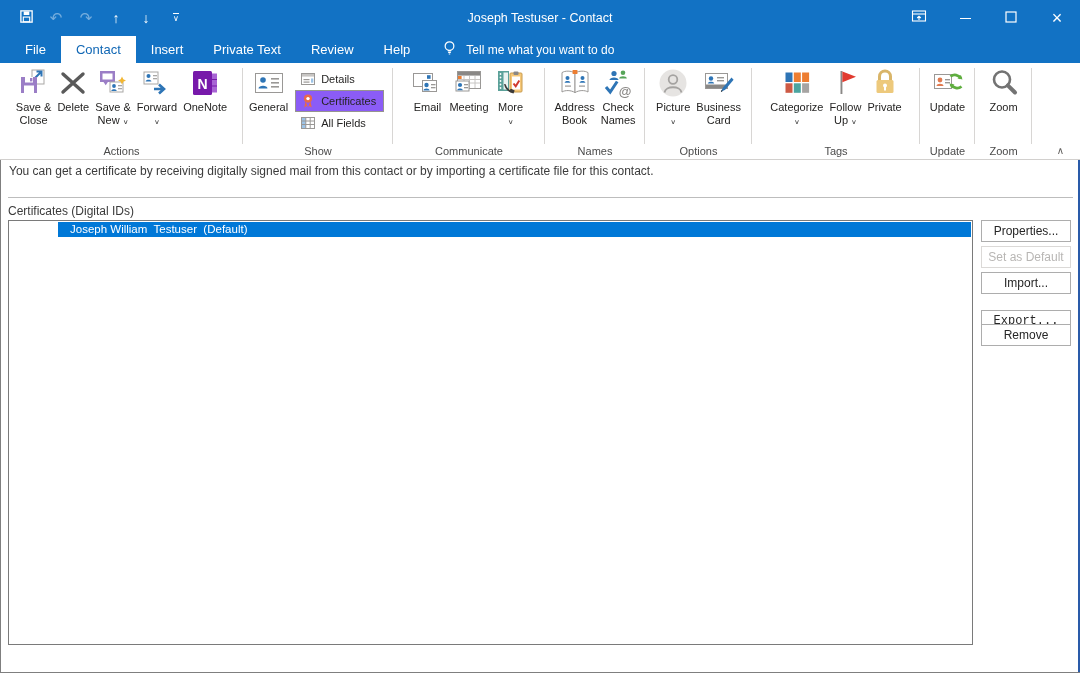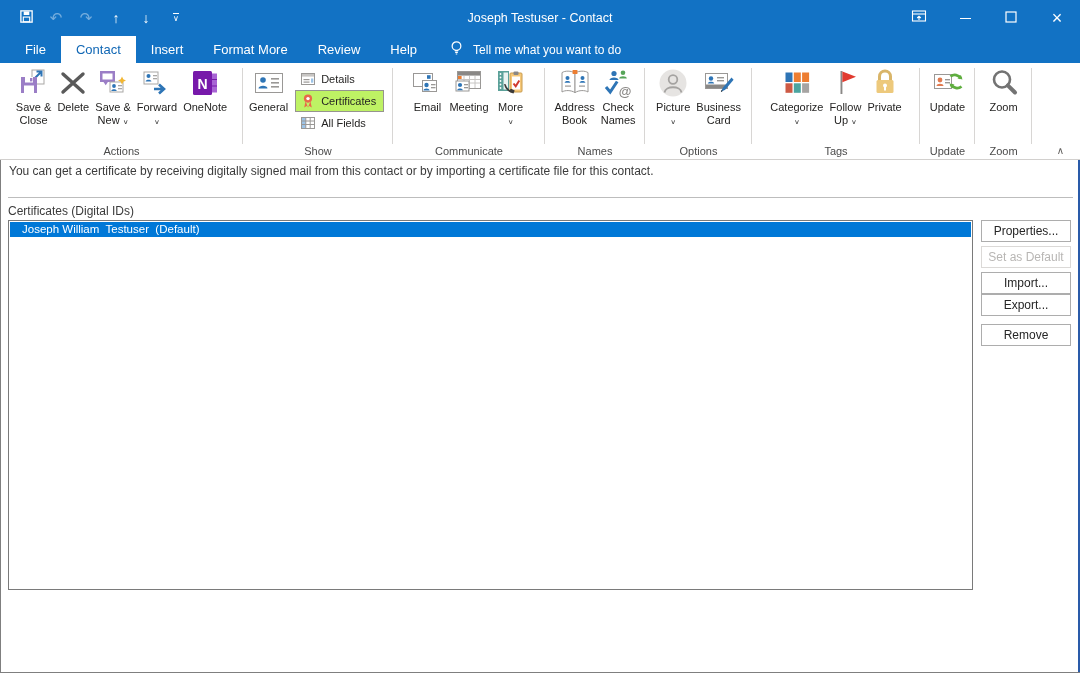--- a/index.html
+++ b/index.html
@@ -34,31 +34,31 @@
   .rbtn { display:flex; flex-direction:column; align-items:center; padding:2px 3px 0; cursor:default; }
   .icon32 { width:32px; height:32px; flex:none; }
   .icon32 svg { width:32px; height:32px; display:block; }
   .lbl { display:flex; flex-direction:column; align-items:center; margin-top:2px; font-size:11px; color:#252423; }
   .l1,.l2 { display:block; line-height:13px; white-space:nowrap; text-align:center; }
   .chev { font-size:8px; color:#444; display:inline-block; transform:scaleY(0.8); }
   
   .show-flex { display:flex; padding:2px 3px 0; height:78px; }
   .show-smalls { display:flex; flex-direction:column; margin-left:4px; padding-top:3px; }
   .sbtn { display:flex; align-items:center; gap:5px; height:22px; padding:0 7px 0 4px; font-size:11px; color:#252423; border:1px solid transparent; white-space:nowrap; cursor:default; }
-  .sbtn.active { background:#bef264; border-color:#96948f; }
+  .sbtn.active { background:#8b5cf6; border-color:#96948f; }
   .icon16 { width:16px; height:16px; flex:none; }
   .icon16 svg { width:16px; height:16px; display:block; }
   .collapse-ribbon { position:absolute; right:16px; bottom:3px; font-size:10px; color:#605e5c; }
 
   
   .main { position:relative; height:513px; background:#fff; }
   .info { position:absolute; top:4px; left:9px; font-size:12px; line-height:14.5px; color:#3b3b3b; }
   .hsep { position:absolute; top:37px; left:8px; right:7px; height:1px; background:#bdbdbd; }
   .list-label { position:absolute; top:44px; left:8px; font-size:12px; color:#3b3b3b; }
-  .listbox { position:absolute; top:60px; left:8px; width:965px; height:370px; border:1px solid #7a7a7a; background:#fff; }
+  .listbox { position:absolute; top:60px; left:8px; width:965px; height:425px; border:1px solid #7a7a7a; background:#fff;padding-left:48px; }
   .listrow { margin:1px; height:15px; font-size:11.5px; line-height:15px; padding-left:12px; white-space:pre; }
   .listrow.selected { background:#0078d7; color:#fff; }
   .abtn { position:absolute; left:981px; width:90px; height:22px; background:#fff; border:1px solid #adadad; font-family:"Liberation Sans",sans-serif; font-size:12px; color:#262626; display:flex; align-items:center; justify-content:center; }
   .abtn.disabled { color:#b8b6b4; border-color:#dbd9d7; }
 
   
   .edge-left { position:absolute; left:0; top:160px; bottom:0; width:1px; background:#7f7f7f; }
   .edge-right { position:absolute; right:0; top:160px; bottom:0; width:2px; background:#2a5ba9; }
   .edge-bottom { position:absolute; left:0; right:0; bottom:0; height:1px; background:#7f7f7f; }
 </style>
@@ -125,21 +125,21 @@
     <div class="tab">
         <span>File</span>
       </div>
     <div class="tab active">
         <span>Contact</span>
       </div>
     <div class="tab">
         <span>Insert</span>
       </div>
     <div class="tab">
-        <span>Format More</span>
+        <span>Private Text</span>
       </div>
     <div class="tab">
         <span>Review</span>
       </div>
     <div class="tab">
         <span>Help</span>
       </div>
     <div class="tellme">
       <span>
         <svg width="17" height="18" viewBox="0 0 18 18">
@@ -527,20 +527,20 @@
     <div class="hsep"></div>
     <div class="list-label">Certificates (Digital IDs)</div>
 
     <div class="listbox">
       <div class="listrow selected">Joseph William  Testuser  (Default)</div>
     </div>
 
     <button class="abtn" style="top:60px;">Properties...</button>
     <button class="abtn disabled" style="top:86px;">Set as Default</button>
     <button class="abtn" style="top:112px;">Import...</button>
-    <button class="abtn" style="top:134px;">Export...</button>
+    <button class="abtn" style="top:150px;font-family:Liberation Mono, monospace;">Export...</button>
     <button class="abtn" style="top:164px;">Remove</button>
   </div>
 
   <div class="edge-left"></div>
   <div class="edge-right"></div>
   <div class="edge-bottom"></div>
 </div>
 
 </body></html>

